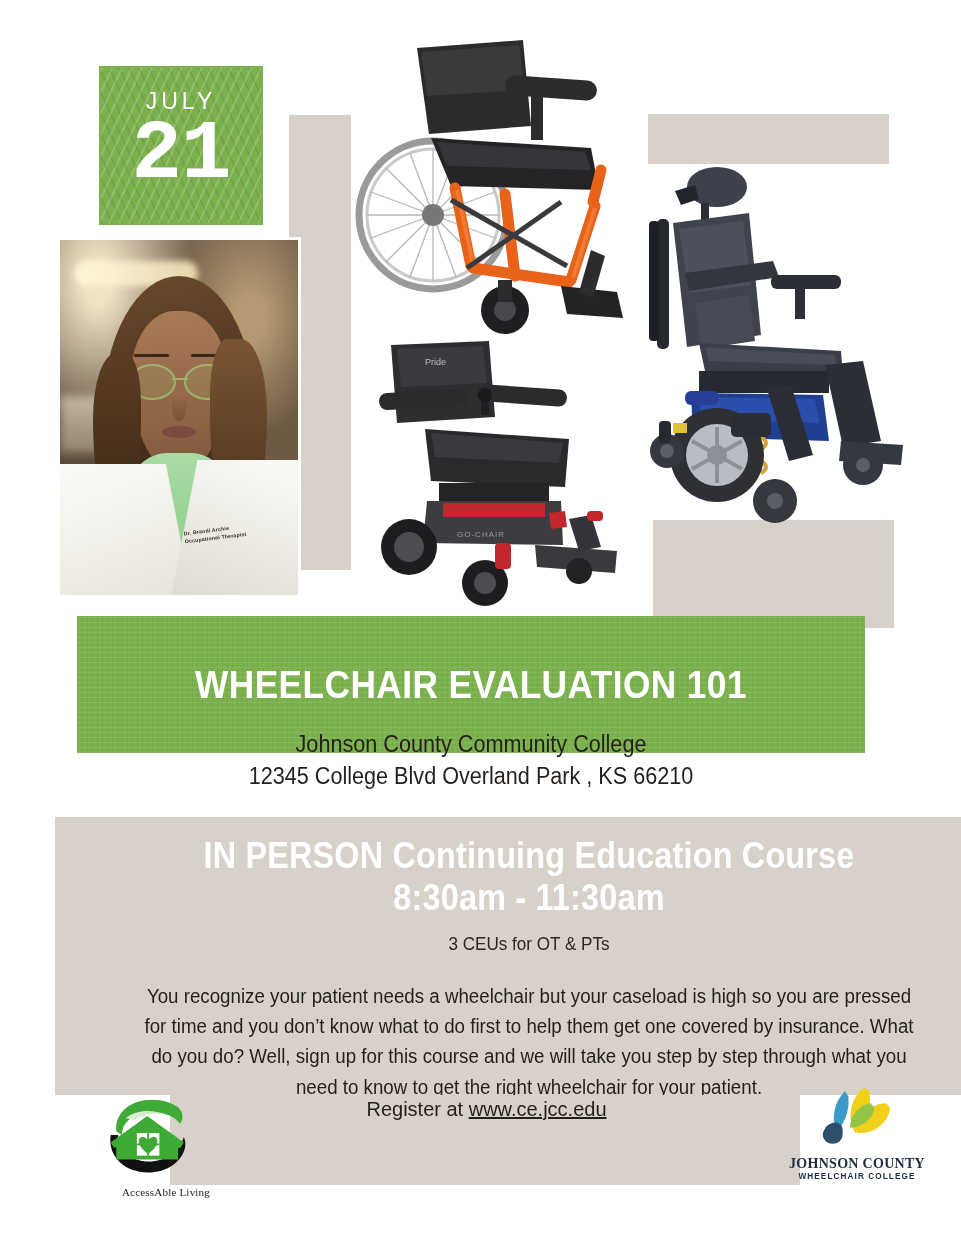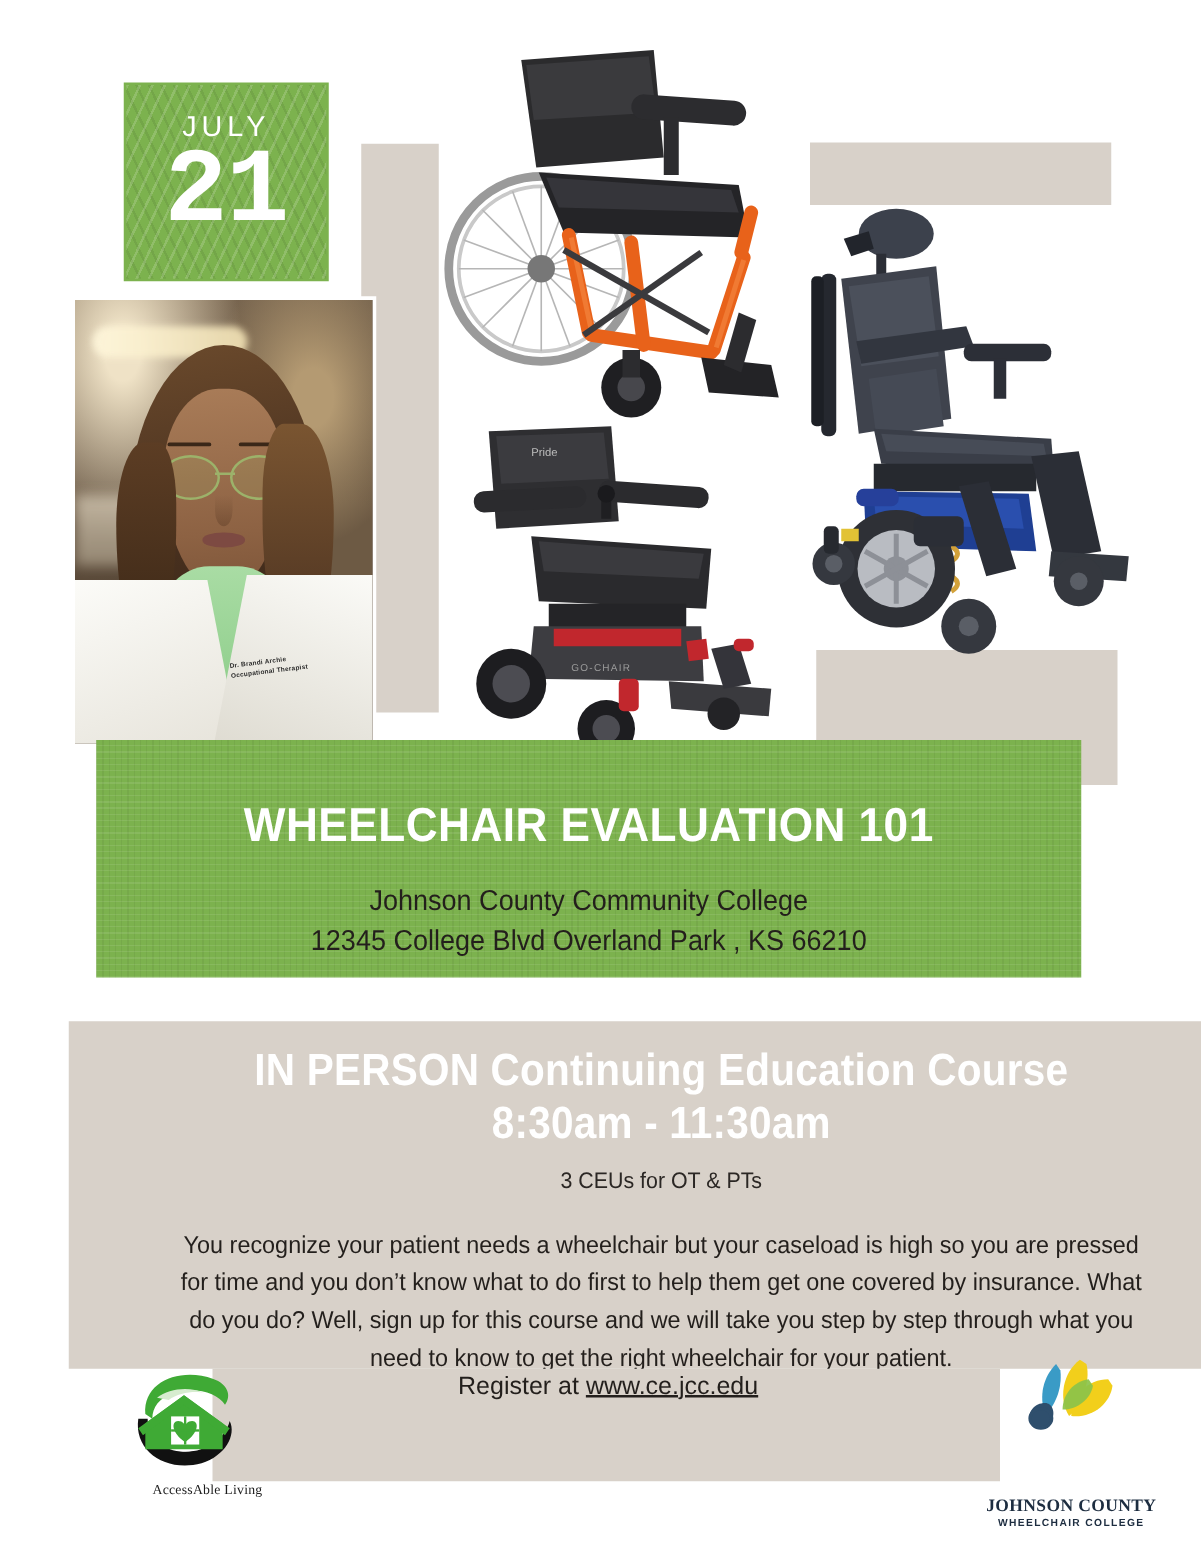--- a/index.html
+++ b/index.html
@@ -137,21 +137,21 @@
   }
 
   
   .chair{position:absolute;}
   #chair-manual{left:355px;top:30px;width:300px;height:310px;}
   #chair-power-red{left:365px;top:335px;width:285px;height:275px;}
   #chair-power-blue{left:645px;top:165px;width:285px;height:375px;}
 
   
   #title-banner{
-    position:absolute;left:77px;top:592px;width:788px;height:190px;
+    position:absolute;left:77px;top:616px;width:788px;height:137px;
     background:#7cb24e;text-align:center;color:#ffffff;
   }
   #title-banner:before{
     content:"";position:absolute;inset:0;
     background-image:
       repeating-linear-gradient(0deg, rgba(255,255,255,.09) 0 1px, rgba(255,255,255,0) 1px 5px),
       repeating-linear-gradient(90deg, rgba(0,0,0,.05) 0 1px, rgba(0,0,0,0) 1px 5px);
     pointer-events:none;
   }
   #course-title{
@@ -209,21 +209,21 @@
   }
   #logo-accessable .wordmark{
     position:absolute;left:0;right:0;bottom:2px;
     font-family:"Liberation Serif",serif;font-size:11px;color:#1d1d1d;letter-spacing:.2px;
   }
   #logo-jccc{
     position:absolute;left:782px;top:1086px;width:150px;height:105px;text-align:center;
   }
   #logo-jccc .jc-top{
     display:block;font-family:"Liberation Serif",serif;font-weight:700;
-    font-size:14px;color:#1d2d40;letter-spacing:.3px;line-height:1.1;margin-top:41px;
+    font-size:14px;color:#1d2d40;letter-spacing:.3px;line-height:1.1;
   }
   #logo-jccc .jc-bottom{
     display:block;font-family:"Liberation Sans",sans-serif;font-weight:700;
     font-size:8.2px;color:#1d2d40;letter-spacing:1.1px;margin-top:1px;
   }
 </style>
 </head>
 <body>
 
 <div class="flyer">

